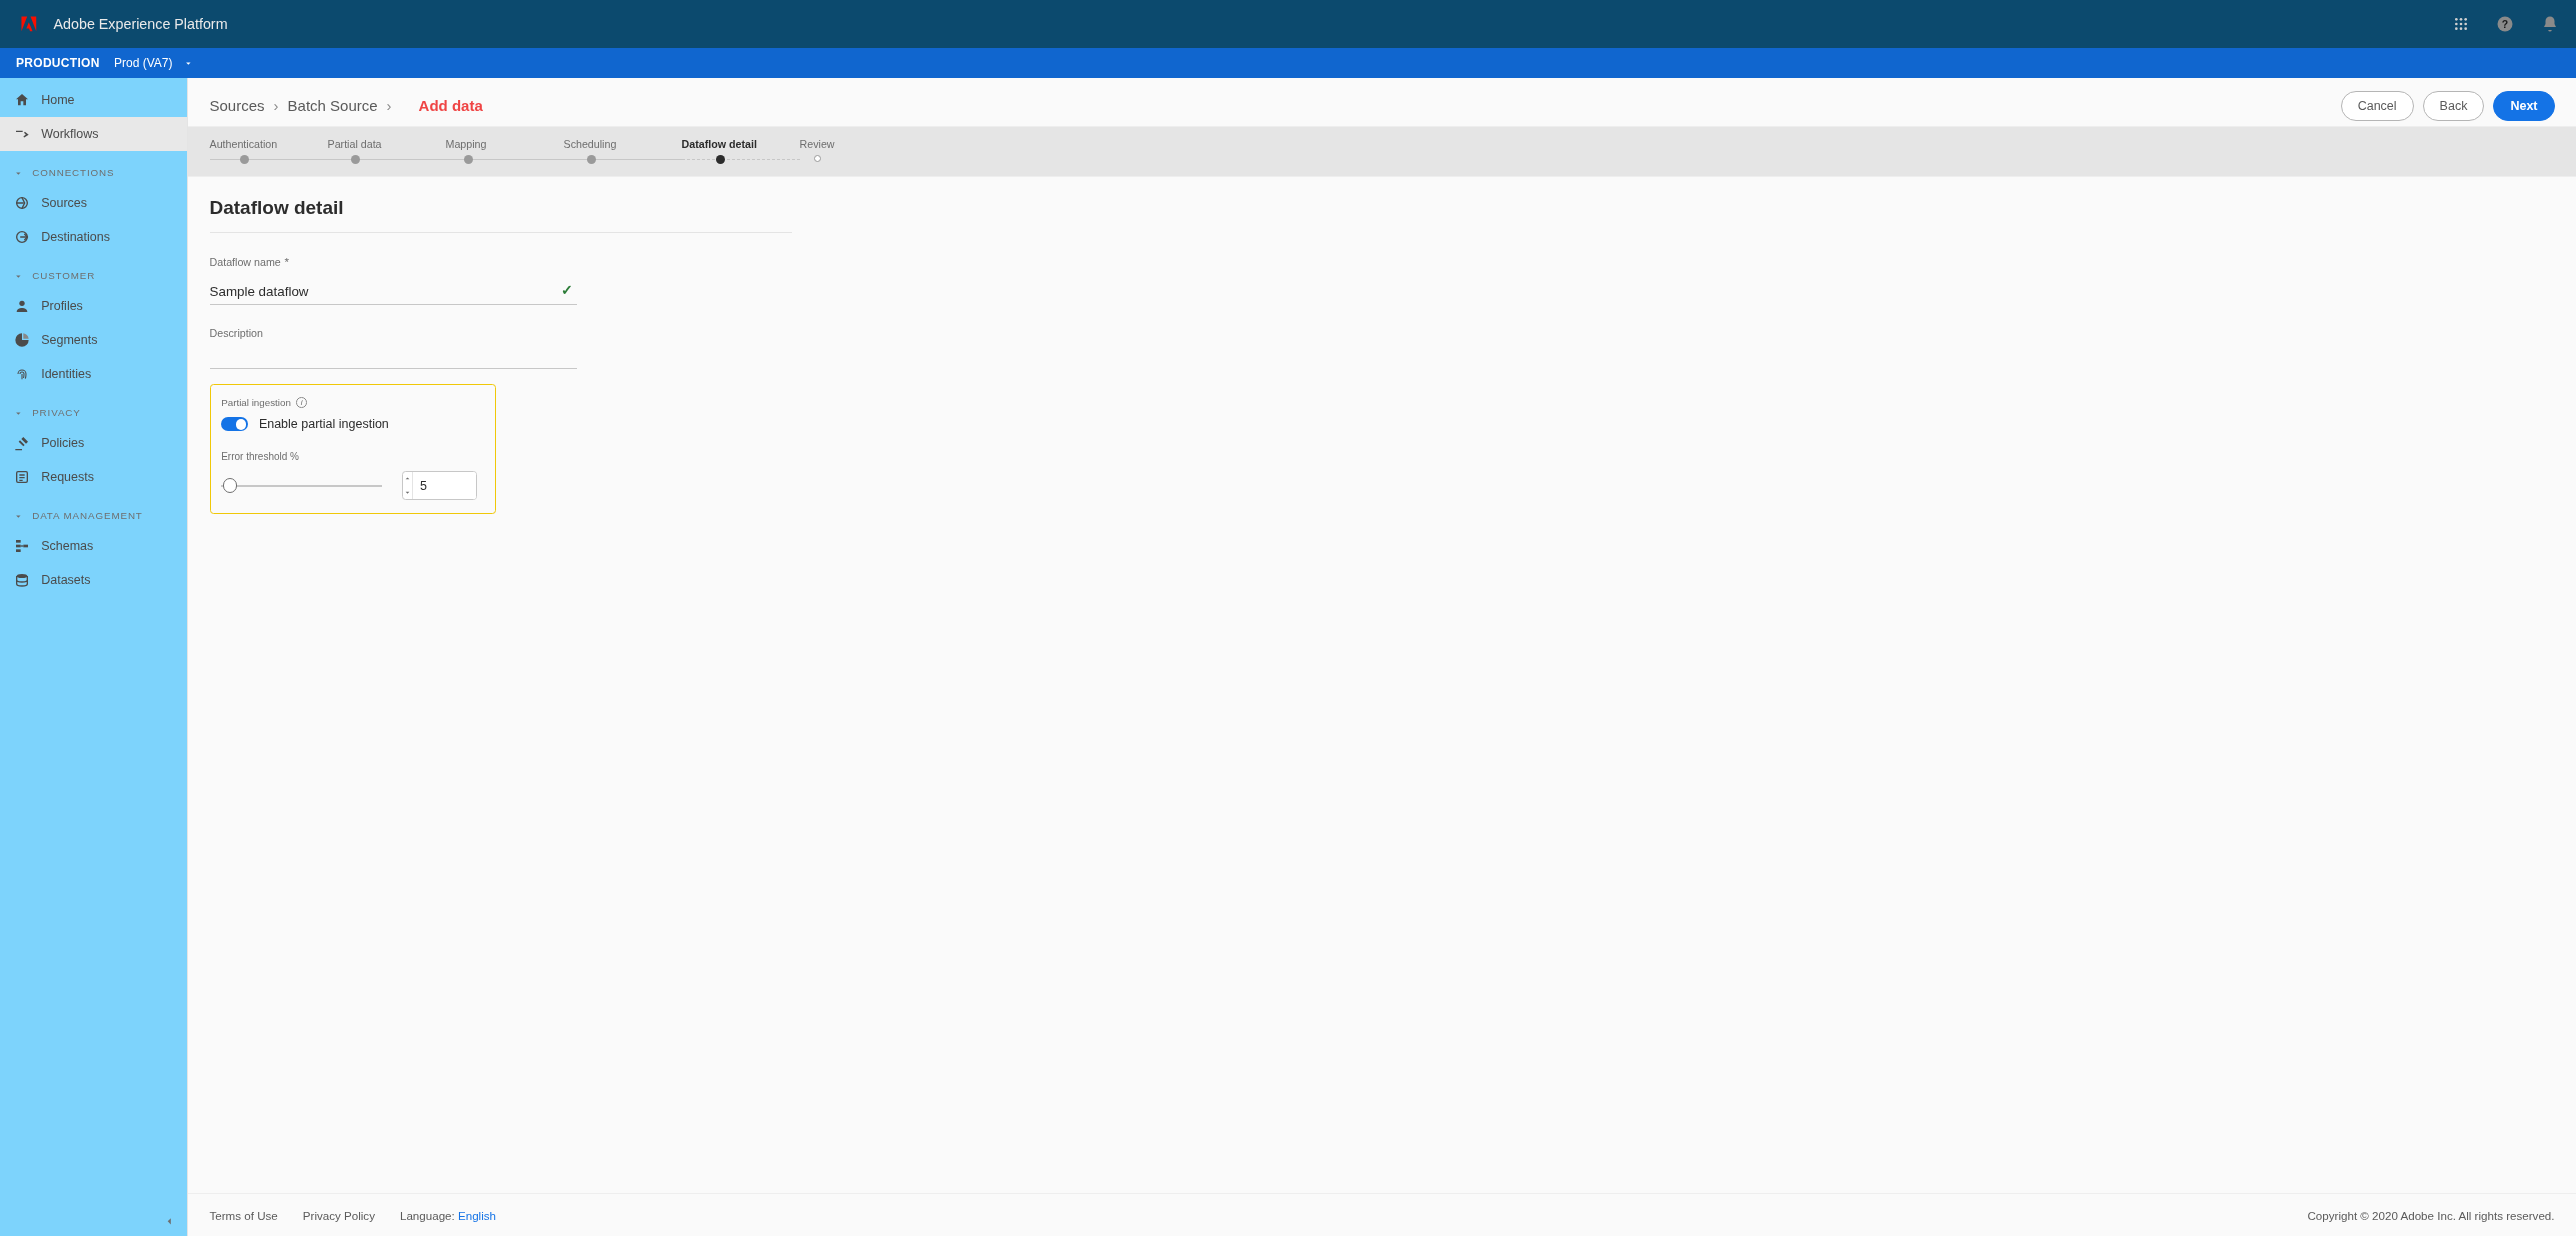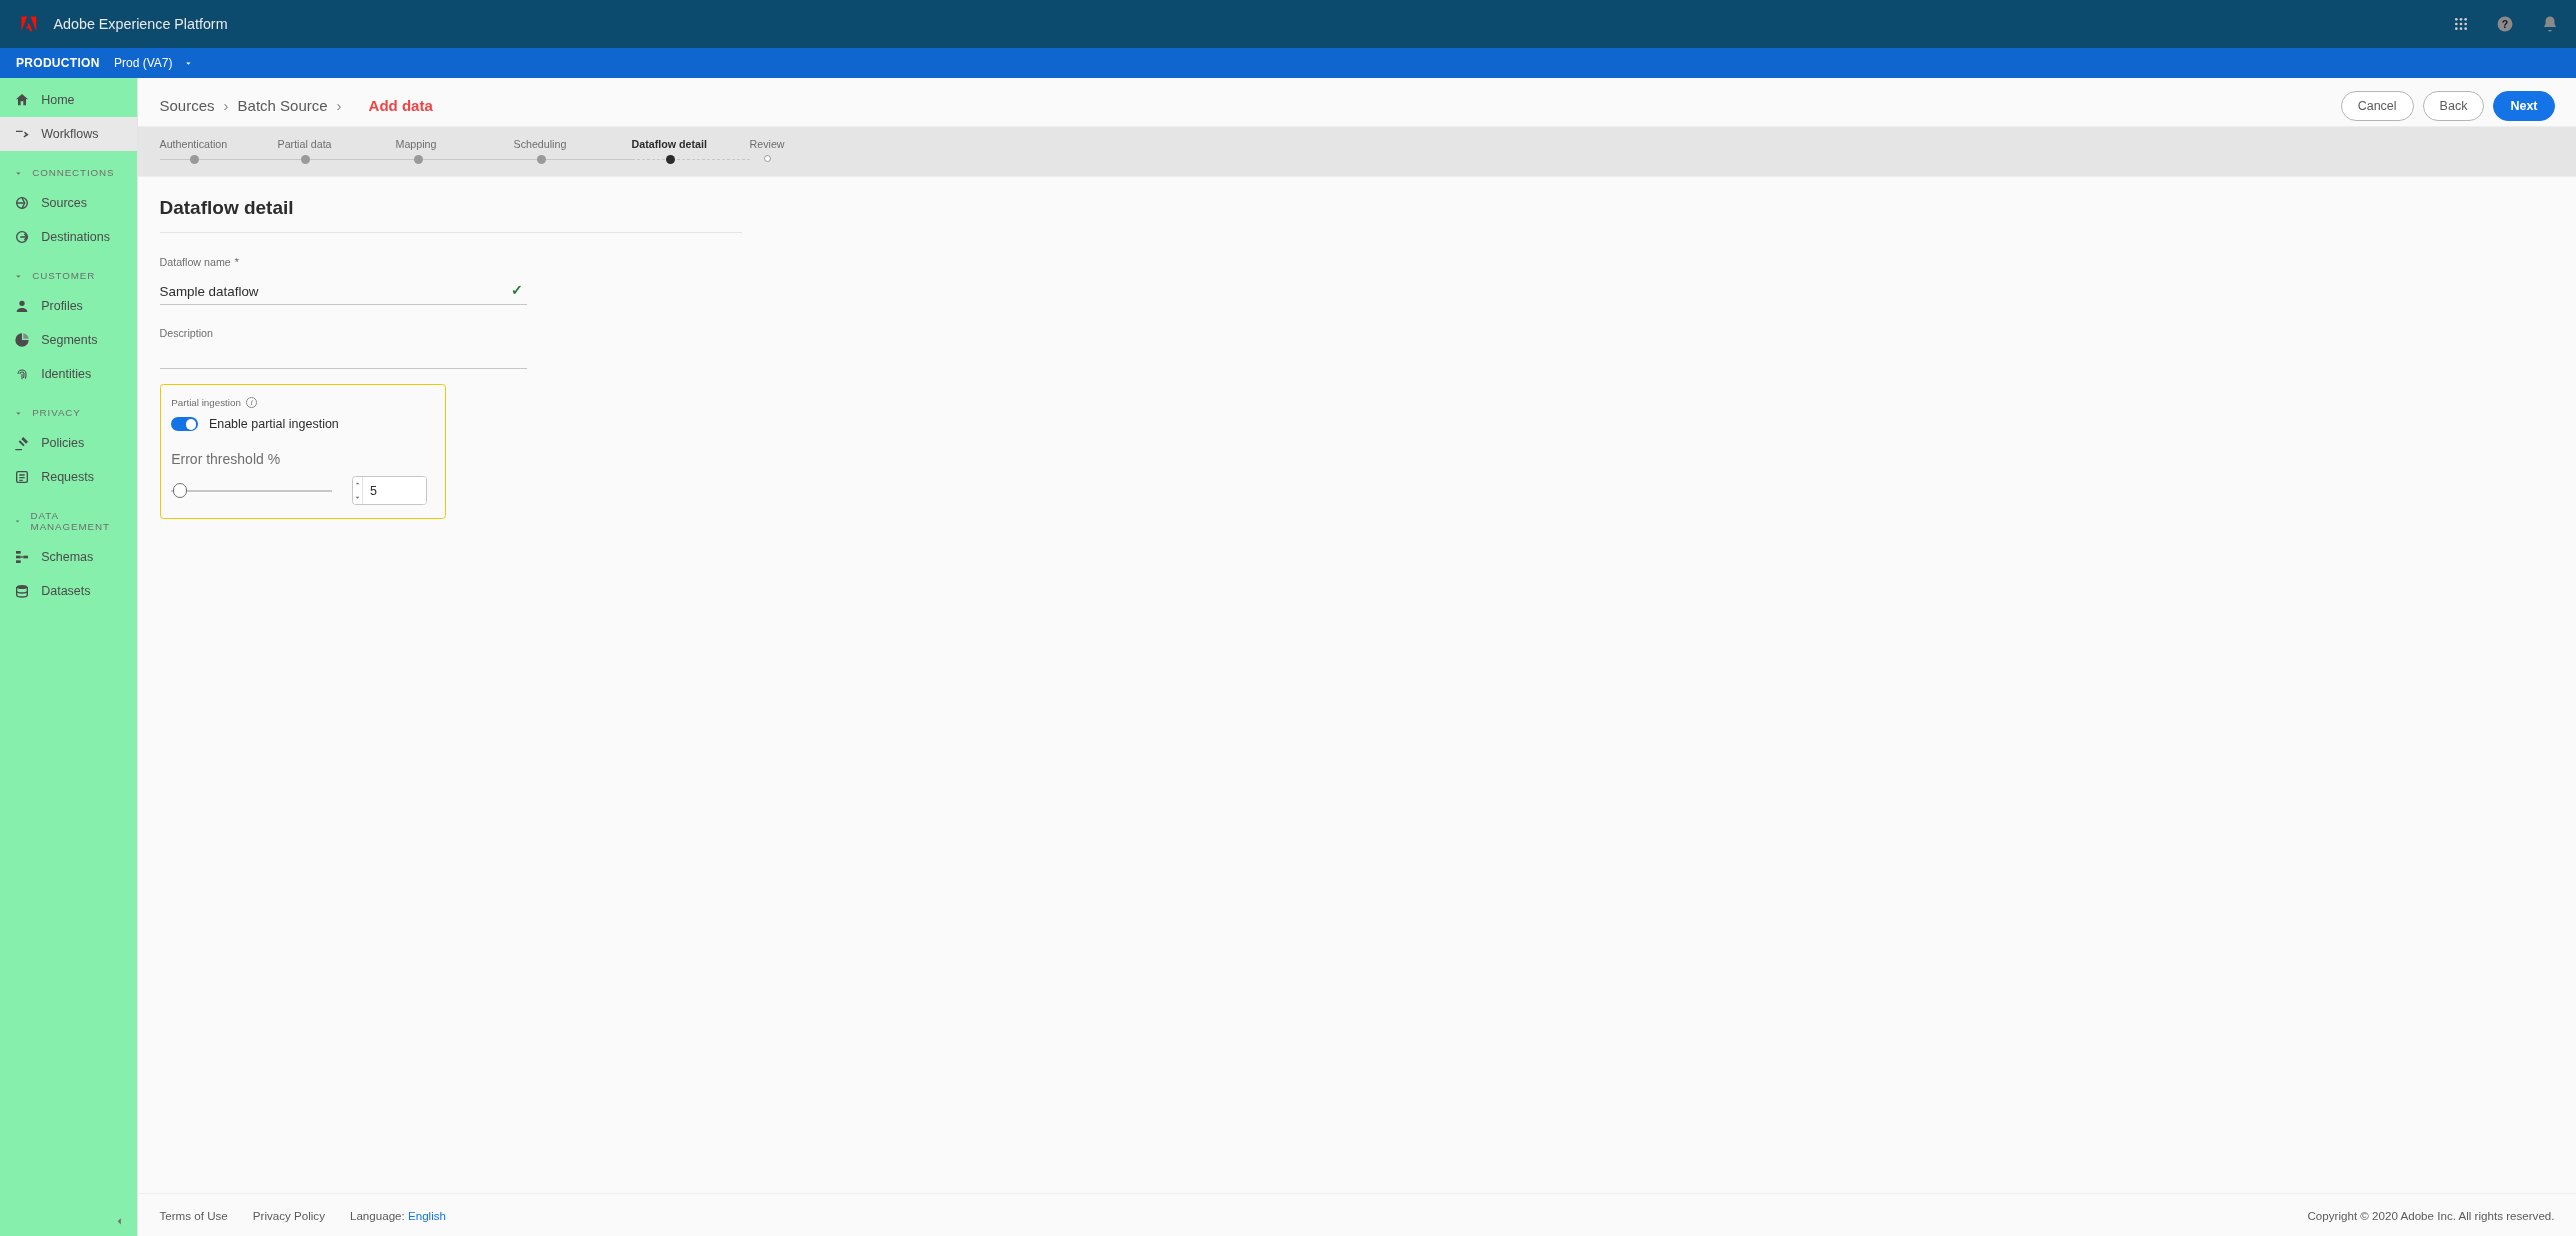--- a/index.html
+++ b/index.html
@@ -16,21 +16,21 @@
   
   .envbar { background:#1066cf; height:30px; display:flex; align-items:center; padding:0 16px; color:#fff; font-size:12px; }
   .envbar .env-label { font-weight:700; letter-spacing:0.3px; margin-right:14.3px; }
   .envbar .env-select { display:flex; align-items:center; gap:10.7px; cursor:pointer; }
   .envbar .chev { width:10.7px; height:10.7px; fill:#fff; }
 
   
   .shell { flex:1; display:flex; overflow:hidden; }
 
   
-  .sidebar { width:138px; background:#86efac; border-right:0.9px solid #e4e4e4; padding:5.4px 0 0; display:flex; flex-direction:column; position:relative;}
+  .sidebar { width:188px; background:#7dd3fc; border-right:0.9px solid #e4e4e4; padding:5.4px 0 0; display:flex; flex-direction:column; position:relative;}
   .nav-item, .nav-heading { padding:8px 12.5px; display:flex; align-items:center; font-size:12.5px; color:#4b4b4b; }
   .nav-item { cursor:pointer; gap:10.7px; }
   .nav-item.active { background:#e8e8e8; font-weight:400; }
   .nav-heading { padding-top:16px; gap:9px; cursor:pointer;}
   .nav-heading .chev { width:10.7px; height:10.7px; fill:#6e6e6e; }
   .nav-heading .label { font-size:9.8px; letter-spacing:0.9px; color:#6e6e6e;}
   .nav-item .nicon { width:18px; height:18px; fill:#4b4b4b; color:#4b4b4b; display:flex;align-items:center;justify-content:center;}
   .collapse-btn { position:absolute; bottom:5.4px; right:9px; width:18px; height:18px; display:flex;align-items:center;justify-content:center; cursor:pointer;}
 
   
@@ -67,21 +67,21 @@
   .text-input { width:100%; font-size:13.4px; color:#2c2c2c; border:none; border-bottom:0.9px solid #c7c7c7; background:transparent; padding:3.6px 25px 5.4px 0; outline:none;}
   .input-wrap { position:relative;margin-top:12px; }
   .input-check { position:absolute; right:3.6px; top:1.8px; color:#2d7d39; font-weight:700; font-size:14.3px;}
   .highlight-box { border:1.8px solid #f0c808; border-radius:3.6px; padding:12.5px 10.7px 12.5px; width:286px; margin-top:-7.2px;}
   .small-label { font-size:9.8px; color:#6e6e6e; display:flex; align-items:center; gap:5.4px; margin-bottom:9px;}
   .info-icon { width:10.7px;height:10.7px;border:0.9px solid #8a8a8a;border-radius:50%;display:inline-flex;align-items:center;justify-content:center;font-size:8px;font-style:italic;color:#6e6e6e;}
   .toggle-row { display:flex; align-items:center; gap:10.7px; margin-bottom:19.7px;}
   .toggle { width:27px; height:14.3px; background:#1473e6; border-radius:9px; position:relative; cursor:pointer;}
   .toggle .knob { position:absolute; right:1.8px; top:1.8px; width:10.7px; height:10.7px; border-radius:50%; background:#fff;}
   .toggle-label { font-size:12.5px; color:#2c2c2c;}
-  .err-label { font-size:14px; color:#6e6e6e; margin-bottom:9px;}
+  .err-label { font-size:10px; color:#6e6e6e; margin-bottom:9px;}
   .slider-row { display:flex; align-items:center; gap:19.7px;}
   .slider { position:relative; width:161px; height:12.5px; display:flex; align-items:center;}
   .slider .rail { height:1.8px; width:100%; background:#c7c7c7;}
   .slider .thumb { position:absolute; left:1.8px; top:-0.9px; width:14.3px; height:14.3px; border:1.8px solid #6e6e6e; background:#fff; border-radius:50%; cursor:pointer;}
   .numbox { display:flex; border:0.9px solid #c7c7c7; border-radius:3.6px; overflow:hidden; height:29px; width:75px; background:#fff;}
   .numbox .spin { width:19.7px; display:flex; flex-direction:column; border-right:0.9px solid #e4e4e4;}
   .numbox .spin div { flex:1; display:flex; align-items:center; justify-content:center; cursor:pointer;}
   .numbox input { flex:1; border:none; outline:none; padding:0 7.2px; font-size:12.5px; color:#2c2c2c;}
 
   

